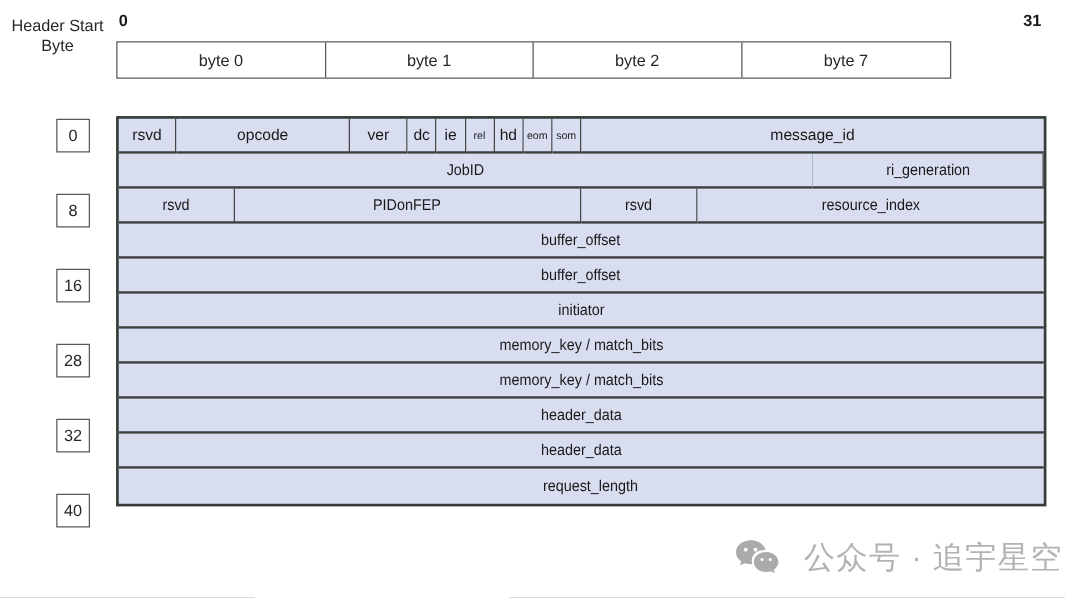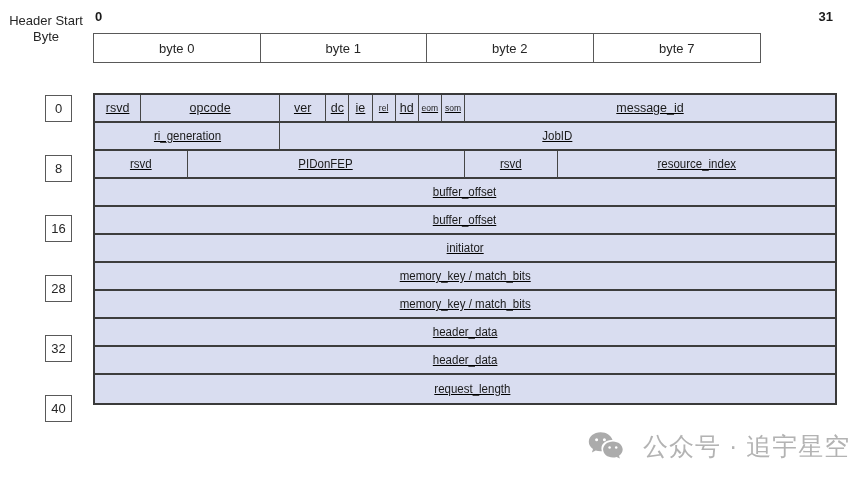--- a/index.html
+++ b/index.html
@@ -38,21 +38,21 @@
     position: absolute; left: 45px; width: 27px; height: 27px;
     border: 1.2px solid #595959; background: #ffffff;
     display: flex; align-items: center; justify-content: center;
     font-size: 13px; color: #262626;
   }
 
   
   .hdr-grid {
     position: absolute; left: 93px; top: 93px; width: 744px;
     display: grid; grid-template-columns: repeat(32, 1fr);
-    grid-auto-rows: 28px; border: 2px solid #3a3a3a; background: #14532d; text-decoration: underline;
+    grid-auto-rows: 28px; border: 2px solid #3a3a3a; background: #14532d;
   }
   .cell {
     background: #d9ddf0;
     border-right: 1.5px solid #464646;
     border-bottom: 2px solid #3d3d3d;
     display: flex; align-items: center; justify-content: center;
     font-size: 12.5px; color: #1a1a1a; overflow: hidden; white-space: nowrap;
   }
   .cell.row-end { border-right: none; }
   .cell.last-row { border-bottom: none; }
@@ -129,25 +129,25 @@
       </div>
       <div class="cell tiny" style="grid-column: span 1;">
         <span>eom</span>
       </div>
       <div class="cell tiny" style="grid-column: span 1;">
         <span>som</span>
       </div>
       <div class="cell row-end" style="grid-column: span 16;">
         <span>message_id</span>
       </div>
+      <div class="cell row-end" style="grid-column: span 24;">
+        <span class="cond">JobID</span>
+      </div>
       <div class="cell" style="grid-column: span 8;">
         <span class="cond">ri_generation</span>
-      </div>
-      <div class="cell row-end" style="grid-column: span 24;">
-        <span class="cond">JobID</span>
       </div>
       <div class="cell" style="grid-column: span 4;">
         <span class="cond">rsvd</span>
       </div>
       <div class="cell" style="grid-column: span 12;">
         <span class="cond">PIDonFEP</span>
       </div>
       <div class="cell" style="grid-column: span 4;">
         <span class="cond">rsvd</span>
       </div>

